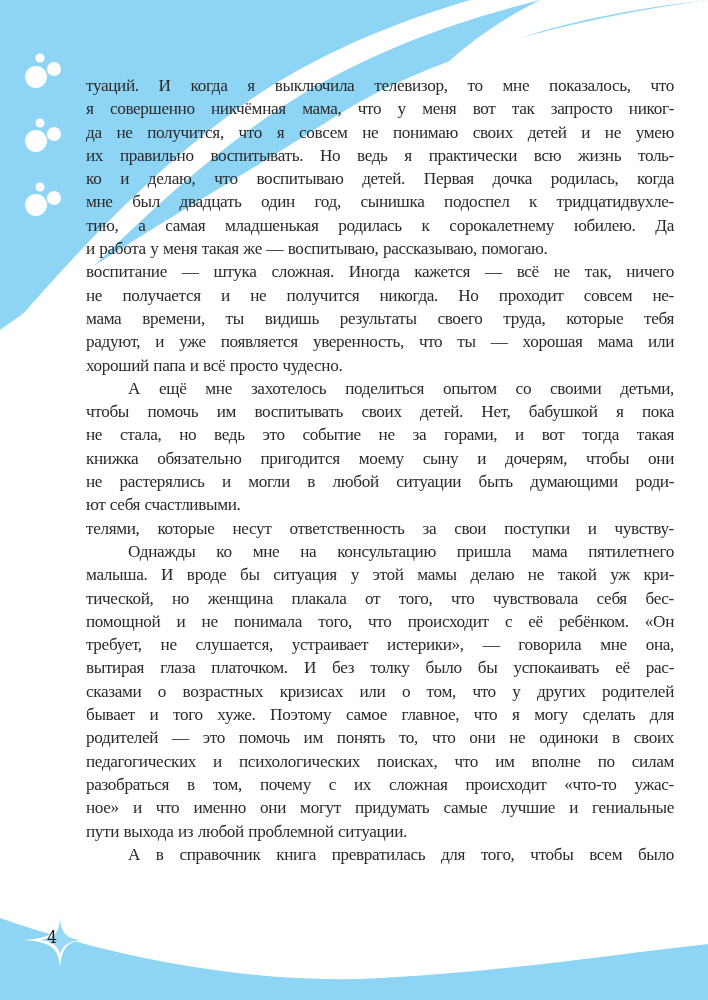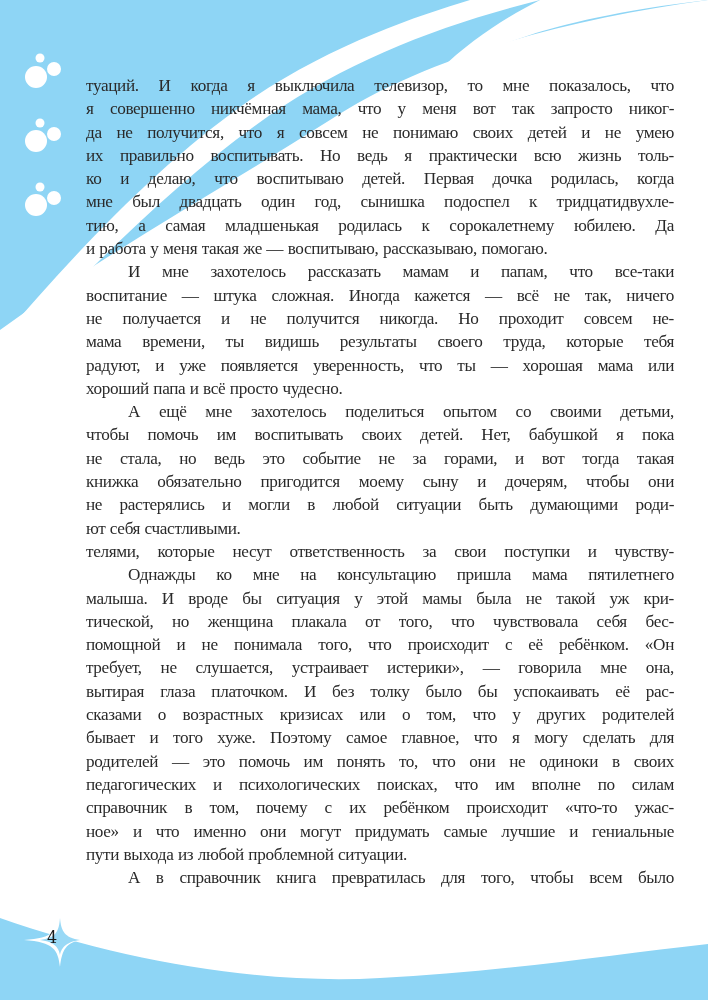--- a/index.html
+++ b/index.html
@@ -59,48 +59,47 @@
     <span class="line">туаций. И когда я выключила телевизор, то мне показалось, что</span>
     <span class="line">я совершенно никчёмная мама, что у меня вот так запросто никог-</span>
     <span class="line">да не получится, что я совсем не понимаю своих детей и не умею</span>
     <span class="line">их правильно воспитывать. Но ведь я практически всю жизнь толь-</span>
     <span class="line">ко и делаю, что воспитываю детей. Первая дочка родилась, когда</span>
     <span class="line">мне был двадцать один год, сынишка подоспел к тридцатидвухле-</span>
     <span class="line">тию, а самая младшенькая родилась к сорокалетнему юбилею. Да</span>
     <span class="line last">и работа у меня такая же — воспитываю, рассказываю, помогаю.</span>
   </p>
   <p class="para">
-    <span class="line" style="padding-left:42px">И мне захотелось рассказать мамам и папам, что все-таки</span>
     <span class="line">воспитание — штука сложная. Иногда кажется — всё не так, ничего</span>
     <span class="line">не получается и не получится никогда. Но проходит совсем не-</span>
     <span class="line">мама времени, ты видишь результаты своего труда, которые тебя</span>
     <span class="line">радуют, и уже появляется уверенность, что ты — хорошая мама или</span>
     <span class="line last">хороший папа и всё просто чудесно.</span>
   </p>
   <p class="para">
     <span class="line" style="padding-left:42px">А ещё мне захотелось поделиться опытом со своими детьми,</span>
     <span class="line">чтобы помочь им воспитывать своих детей. Нет, бабушкой я пока</span>
     <span class="line">не стала, но ведь это событие не за горами, и вот тогда такая</span>
     <span class="line">книжка обязательно пригодится моему сыну и дочерям, чтобы они</span>
     <span class="line">не растерялись и могли в любой ситуации быть думающими роди-</span>
     <span class="line last">ют себя счастливыми.</span>
     <span class="line">телями, которые несут ответственность за свои поступки и чувству-</span>
   </p>
   <p class="para">
     <span class="line" style="padding-left:42px">Однажды ко мне на консультацию пришла мама пятилетнего</span>
-    <span class="line">малыша. И вроде бы ситуация у этой мамы была не такой уж кри-</span>
+    <span class="line">малыша. И вроде бы ситуация у этой мамы делаю не такой уж кри-</span>
     <span class="line">тической, но женщина плакала от того, что чувствовала себя бес-</span>
     <span class="line">помощной и не понимала того, что происходит с её ребёнком. «Он</span>
     <span class="line">требует, не слушается, устраивает истерики», — говорила мне она,</span>
     <span class="line">вытирая глаза платочком. И без толку было бы успокаивать её рас-</span>
     <span class="line">сказами о возрастных кризисах или о том, что у других родителей</span>
     <span class="line">бывает и того хуже. Поэтому самое главное, что я могу сделать для</span>
     <span class="line">родителей — это помочь им понять то, что они не одиноки в своих</span>
     <span class="line">педагогических и психологических поисках, что им вполне по силам</span>
-    <span class="line">справочник в том, почему с их ребёнком происходит «что-то ужас-</span>
+    <span class="line">разобраться в том, почему с их сложная происходит «что-то ужас-</span>
     <span class="line">ное» и что именно они могут придумать самые лучшие и гениальные</span>
     <span class="line last">пути выхода из любой проблемной ситуации.</span>
   </p>
   <p class="para">
     <span class="line" style="padding-left:42px">А в справочник книга превратилась для того, чтобы всем было</span>
   </p>
 </div>
 
 <div class="page-num">4</div>
 

